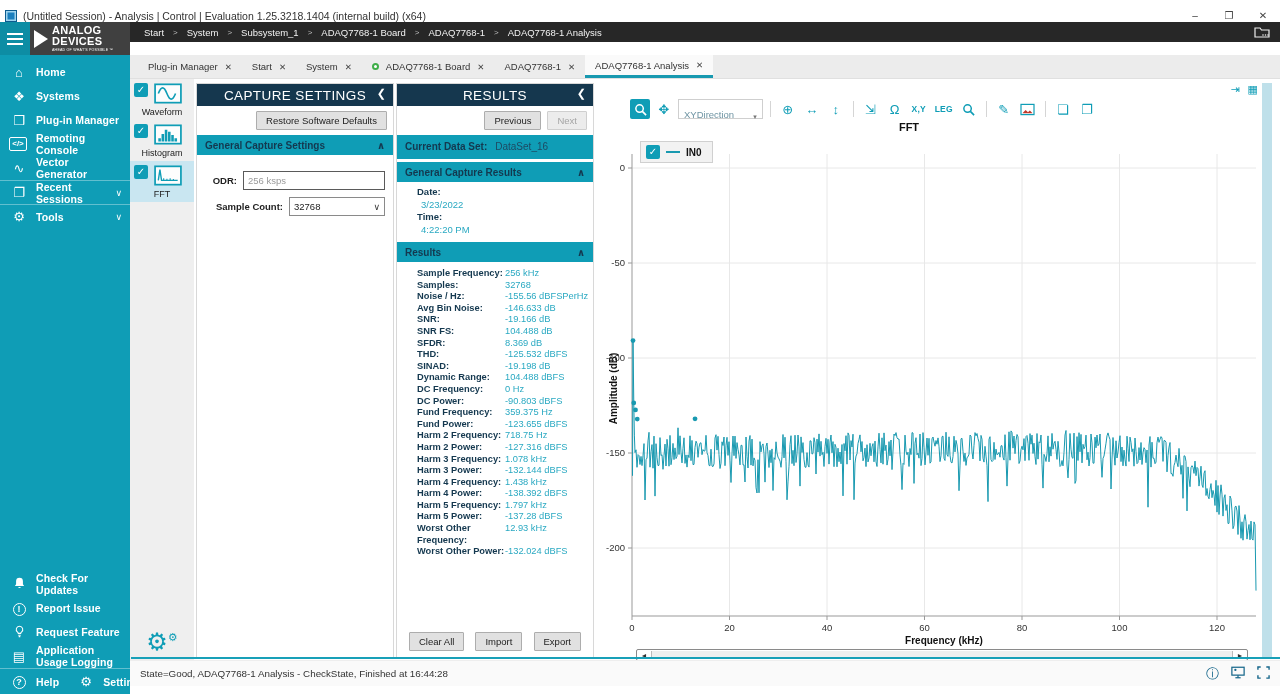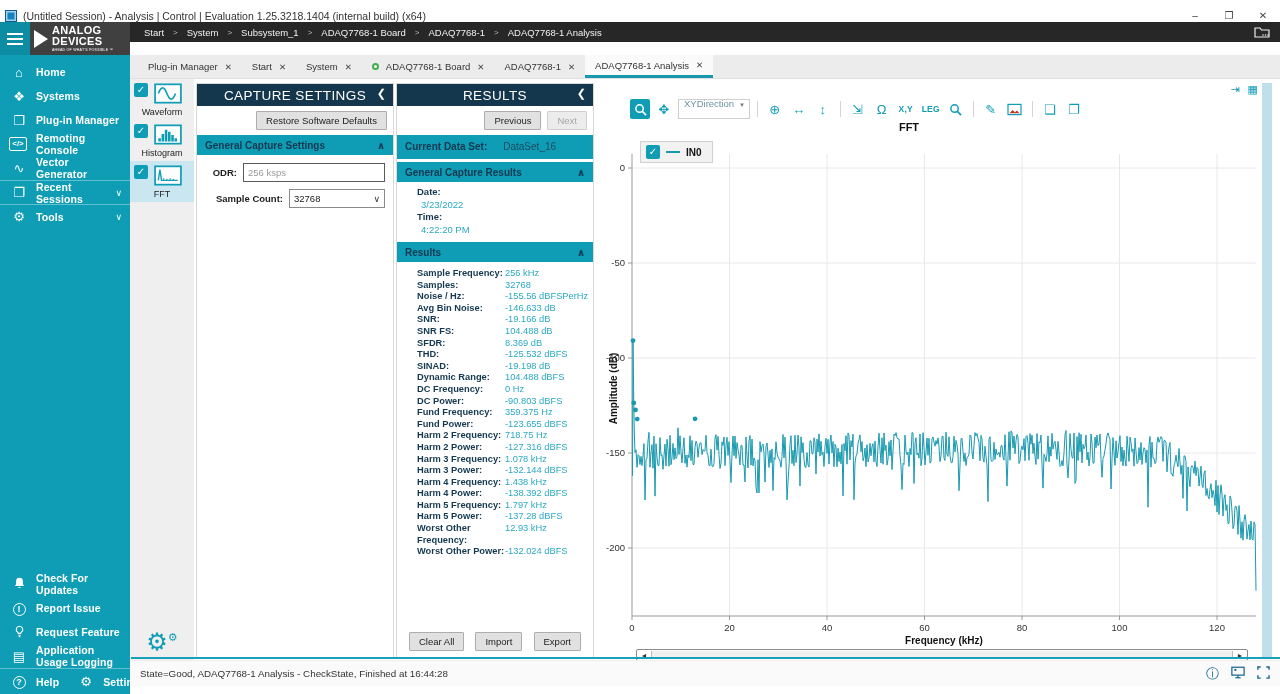--- a/index.html
+++ b/index.html
@@ -65,51 +65,51 @@
   .panel.capture { left:196px; width:198px; }
   .panel.results { left:396px; width:198px; }
   .panel-header { height:22px; background:#15374e; color:#fff; display:flex; align-items:center; justify-content:center; position:relative; flex:none; }
   .panel-title { font-size:13.5px; letter-spacing:.4px; }
   .panel-collapse { position:absolute; right:7px; top:3px; font-size:11px; color:#fff; }
   .section-bar { height:20px; background:#0f9db6; color:#14384f; display:flex; align-items:center; padding:0 8px; font-weight:bold; font-size:10px; flex:none; }
   .section-chev { margin-left:auto; font-size:10px; color:#14384f; font-weight:bold; }
   .btn { background:#e1e1e1; border:1px solid #adadad; font-size:9.5px; color:#222; padding:3px 9px; border-radius:1px; font-family:inherit; cursor:default; white-space:nowrap; }
   .btn:disabled,.btn.disabled { color:#a5a5a5; background:#ececec; border-color:#cfcfcf; }
   .row-right { display:flex; justify-content:flex-end; gap:6px; padding:5px 6px; flex:none; }
-  .form { padding:8px 8px 0 8px; flex:none; }
+  .form { padding:16px 8px 0 8px; flex:none; }
   .form-row { display:flex; align-items:center; margin-bottom:7px; }
   .form-label { width:84px; text-align:right; padding-right:6px; font-size:9.5px; font-weight:bold; color:#222; }
   .form-input { flex:1; height:19px; border:1px solid #5a5a5a; font-size:9.5px; color:#9a9a9a; padding:0 4px; font-family:inherit; background:#fff; }
   .form-select { flex:1; height:19px; border:1px solid #8a8a8a; background:#fff; display:flex; align-items:center; padding:0 4px; font-size:9.5px; color:#222; }
   .form-select .chev { margin-left:auto; font-size:9px; color:#333; }
   .panel-flex { flex:1; }
   .btn-row-bottom { display:flex; justify-content:flex-end; gap:6px; padding:6px 6px; flex:none; }
   .btn-row-spread { display:flex; justify-content:space-between; padding:6px 12px; flex:none; }
 
   .databar { background:#0f9db6; color:#14384f; padding:6px 8px 7px 8px; font-size:10px; flex:none; margin-bottom:3px; }
   .databar b { font-weight:bold; }
-  .databar .ds-val { color:#1d4a63; margin-left:16px; }
+  .databar .ds-val { color:#1d4a63; margin-left:8px; }
   .kv { padding:4px 8px 6px 20px; flex:none; }
   .kv-row { display:flex; font-size:9.5px; line-height:12.5px;flex-direction:column; }
   .kv-label { font-weight:bold; color:#14384f; }
   .kv-val { color:#2aa9c2; margin-left:4px; }
   .res-rows { padding:6px 4px 0 20px; overflow:hidden; }
   .r-row { display:flex; font-size:9.3px; line-height:11.6px; }
   .r-label { font-weight:bold; color:#14384f; width:88px; flex:none; }
   .r-value { color:#2aa9c2; }
 
   
   .chartpanel { position:absolute; left:596px; top:83px; right:18px; bottom:34px; background:#fff; }
   .top-icons { position:absolute; top:0; right:4px; display:flex; gap:8px; color:#0f9db6; font-size:11px; }
   .chart-toolbar { position:absolute; top:14px; left:34px; height:24px; display:flex; align-items:center; gap:4px; }
   .tb-btn { min-width:20px; height:20px; display:flex; align-items:center; justify-content:center; color:#0f9db6; font-size:13px; border-radius:2px; padding:0 2px; cursor:default; }
   .tb-btn.small-label { font-size:8.5px; font-weight:bold; letter-spacing:.2px; }
   .tb-btn.active { background:#0f9db6; color:#fff; }
   .tb-sep { width:1px; height:16px; background:#d5d5d5; margin:0 3px; }
-  .tb-dropdown { height:19px; border:1px solid #cfcfcf; display:flex; align-items:flex-end; gap:6px; padding:9px 5px; color:#6d93a2; font-size:9.5px; background:#fff; }
+  .tb-dropdown { height:19px; border:1px solid #cfcfcf; display:flex; align-items:flex-start; gap:19px; padding:9px 5px; color:#6d93a2; font-size:9.5px; background:#fff; }
   .tb-dropdown .dd-chev { font-size:7px; color:#777; margin-top:4px; }
   .chart-title { position:absolute; top:38px; left:0; right:40px; text-align:center; font-weight:bold; font-size:11px; color:#111; }
   .legend { position:absolute; top:58px; left:44px; background:#f2f2f2; border:1px solid #d0d0d0; display:flex; align-items:center; gap:6px; padding:3px 10px 3px 5px; }
   .legend-check { width:14px; height:14px; background:#0f9db6; color:#fff; font-size:10px; line-height:14px; text-align:center; border-radius:2px; }
   .legend-line { width:14px; height:2.5px; background:#1899b0; }
   .legend-label { font-size:10px; font-weight:bold; color:#111; }
   .ylabel { position:absolute; left:-38px; top:300px; width:110px; text-align:center; transform:rotate(-90deg); font-weight:bold; font-size:10px; color:#111; }
   .plot-svg { position:absolute; top:65px; left:0; }
   .xlabel { position:absolute; top:552px; left:36px; width:624px; text-align:center; font-weight:bold; font-size:10px; color:#111; }
   .hscroll { position:absolute; top:566px; left:40px; right:14px; height:12px; border:1px solid #8a8a8a; border-radius:2px; background:#fff; display:flex; align-items:center; }

